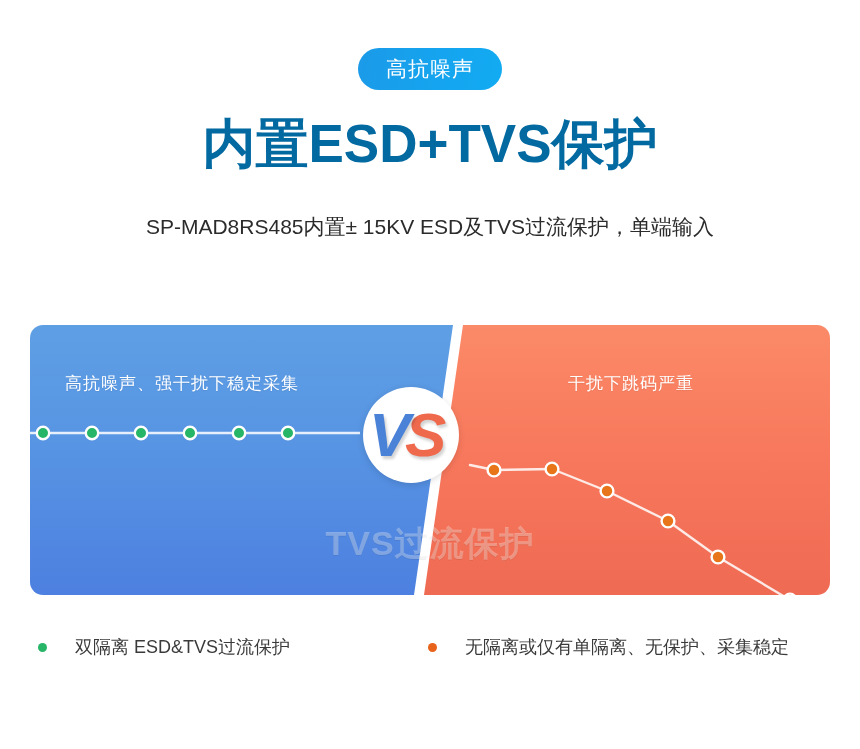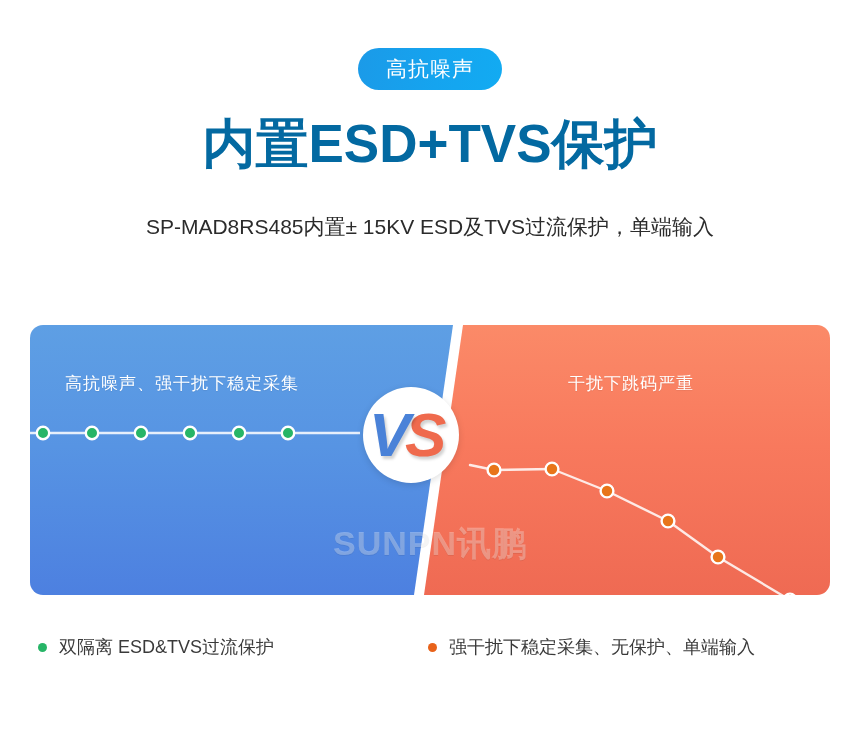--- a/index.html
+++ b/index.html
@@ -199,20 +199,21 @@
     width: 9px;
     height: 9px;
     border-radius: 50%;
     margin-right: 12px;
     flex: 0 0 auto;
   }
   .legend-text {
     font-size: 18px;
     color: #3a3a3a;
     line-height: 26px;
+    margin-left: 16px;
   }
 </style>
 </head>
 <body>
 
 <div id="page">
 
   <div class="badge-row">
     <span class="badge-pill">高抗噪声</span>
   </div>
@@ -249,34 +250,34 @@
             <circle cx="638" cy="196" r="6.4" fill="#e8751a" stroke="#ffffff" stroke-width="2.4"></circle>
             <circle cx="688" cy="232" r="6.4" fill="#e8751a" stroke="#ffffff" stroke-width="2.4"></circle>
             <circle cx="760" cy="275" r="6.4" fill="#e8751a" stroke="#ffffff" stroke-width="2.4"></circle>
           </g>
       </g>
     </svg>
 
     <div class="panel-caption caption-left">高抗噪声、强干扰下稳定采集</div>
     <div class="panel-caption caption-right">干扰下跳码严重</div>
 
-    <div class="watermark">SUNPN讯鹏</div>
+    <div class="watermark">TVS过流保护</div>
 
     <div class="vs-badge">
       <div class="vs-inner">
         <span class="vs-v">V</span>
         <span class="vs-s">S</span>
       </div>
     </div>
   </div>
 
   <div class="legend">
     <div class="legend-item legend-left">
       <span class="legend-dot" id="legend-dot-0" style="background: rgb(39, 181, 103);"></span>
       <span class="legend-text">双隔离  ESD&amp;TVS过流保护</span>
     </div>
     <div class="legend-item legend-right">
       <span class="legend-dot" id="legend-dot-1" style="background: rgb(232, 98, 26);"></span>
-      <span class="legend-text">强干扰下稳定采集、无保护、单端输入</span>
+      <span class="legend-text">无隔离或仅有单隔离、无保护、采集稳定</span>
     </div>
   </div>
 
 </div>
 
 </body></html>

